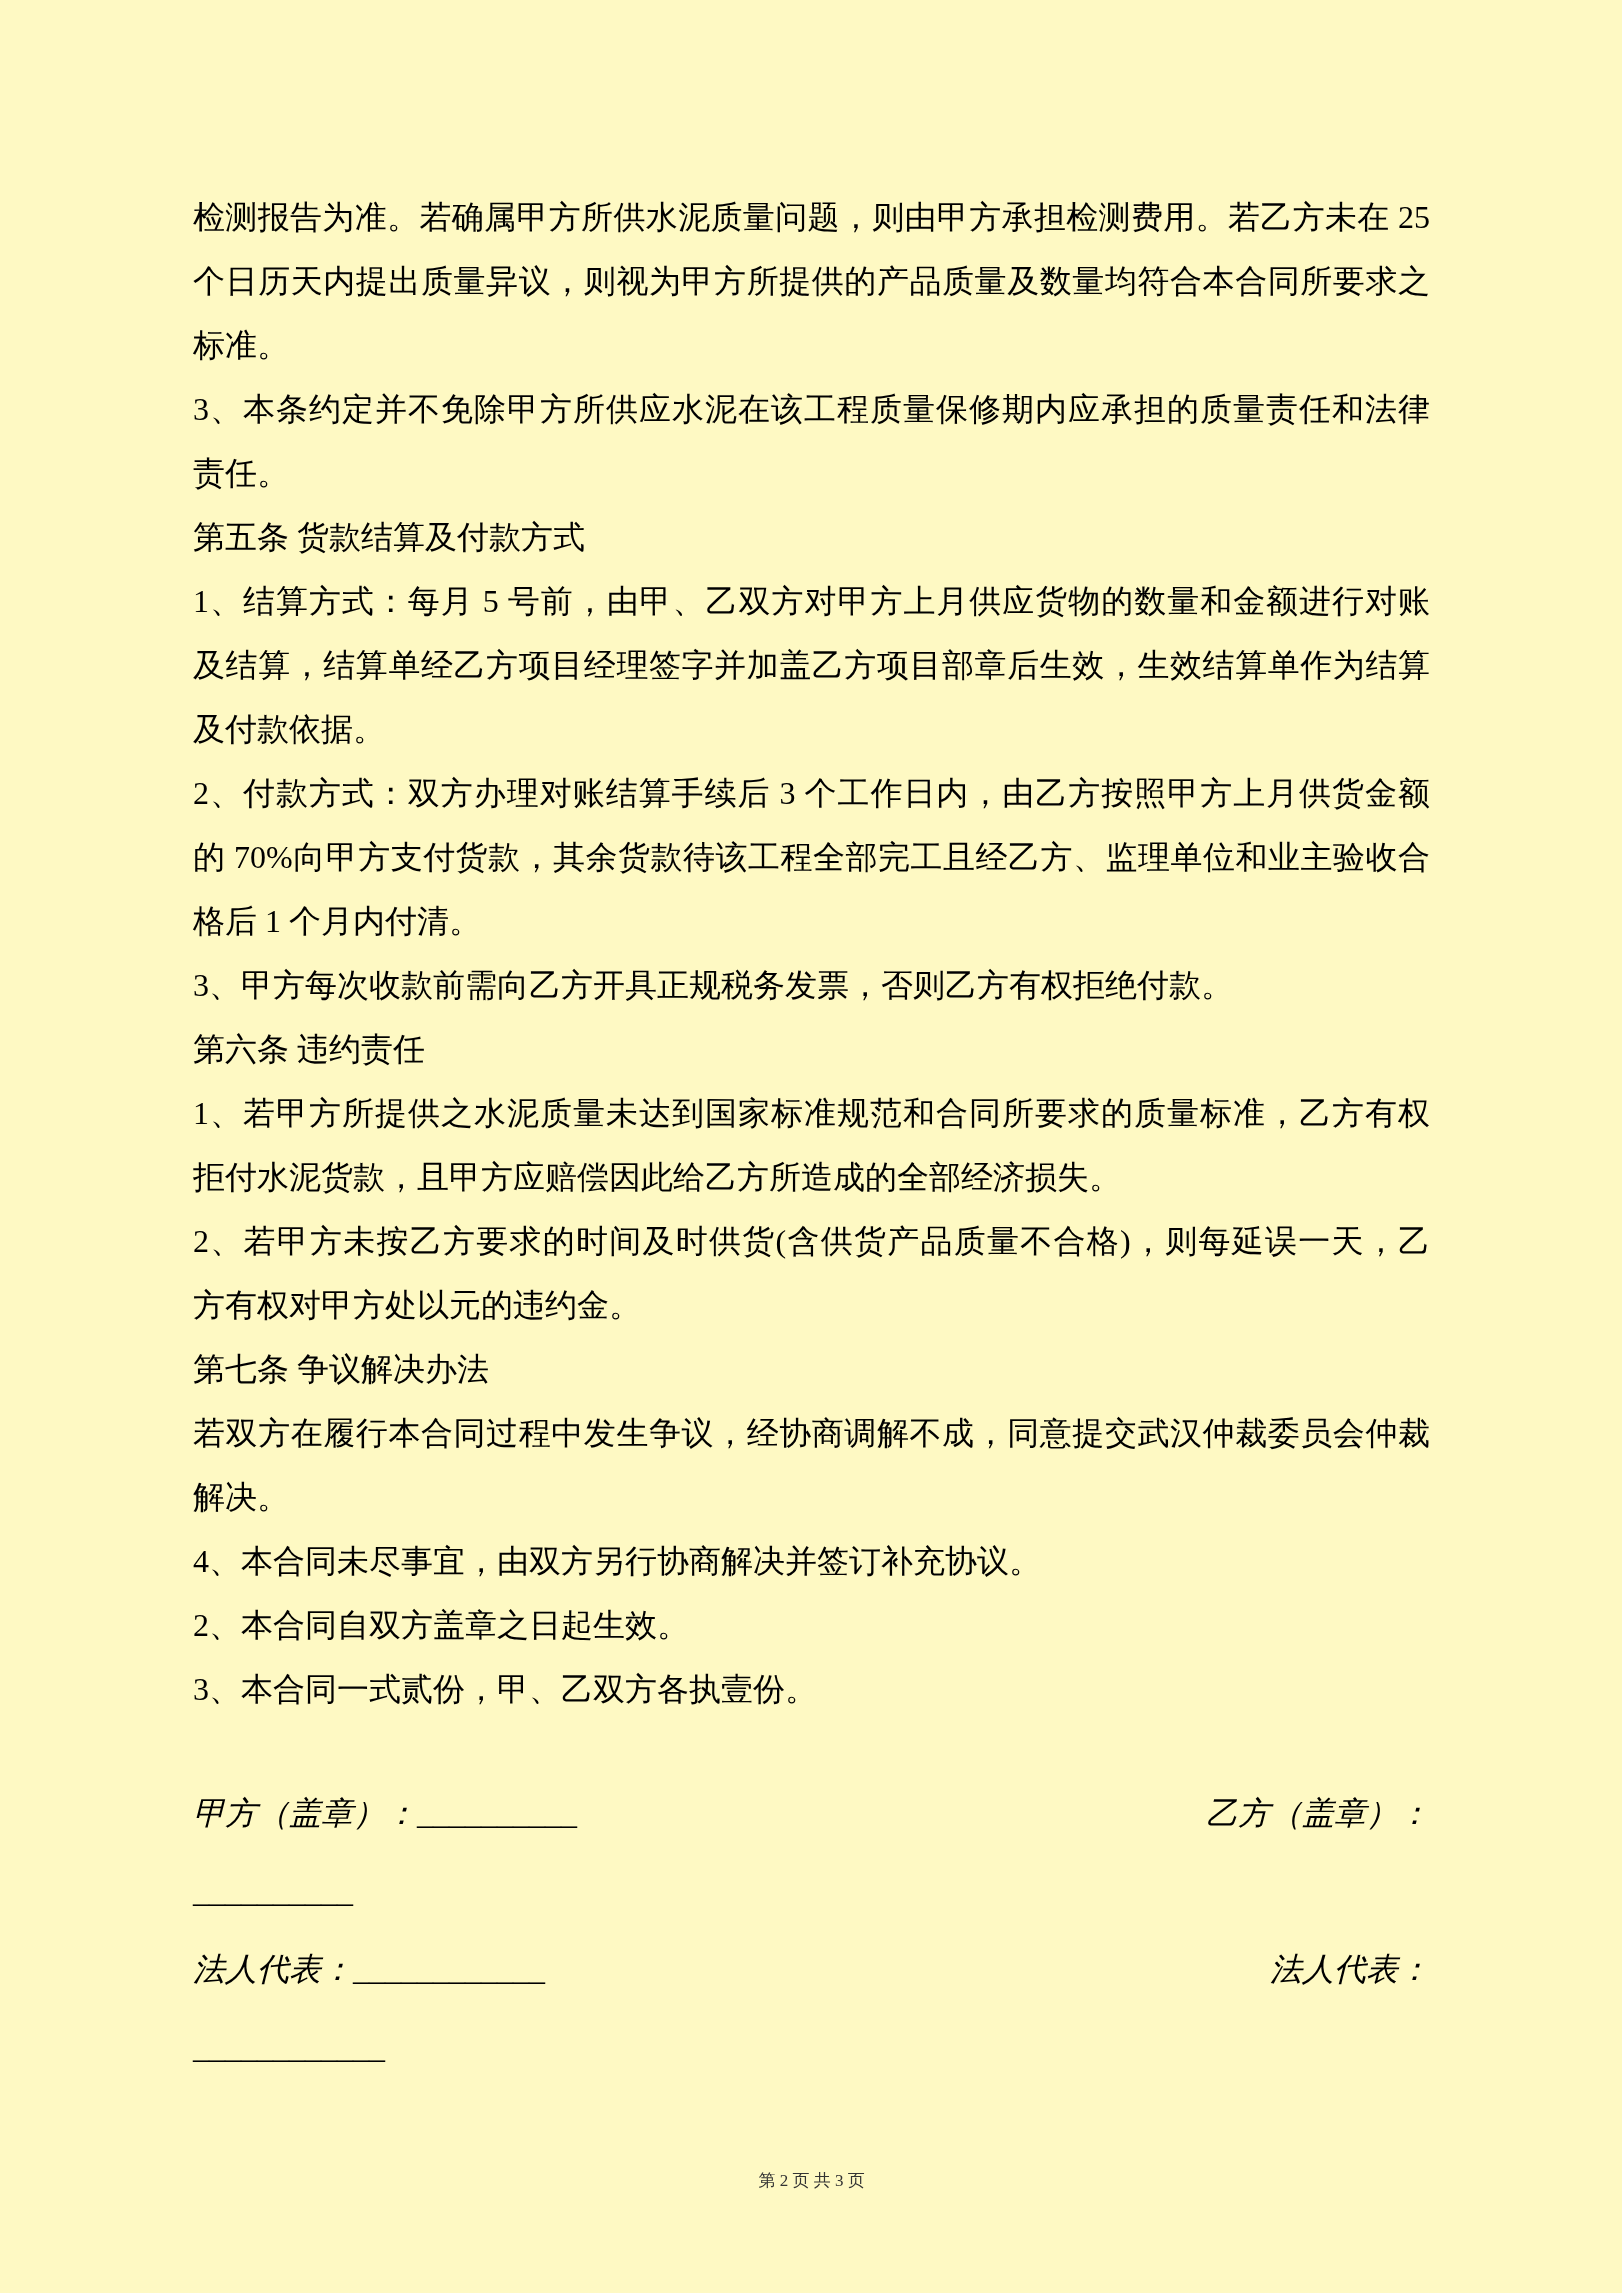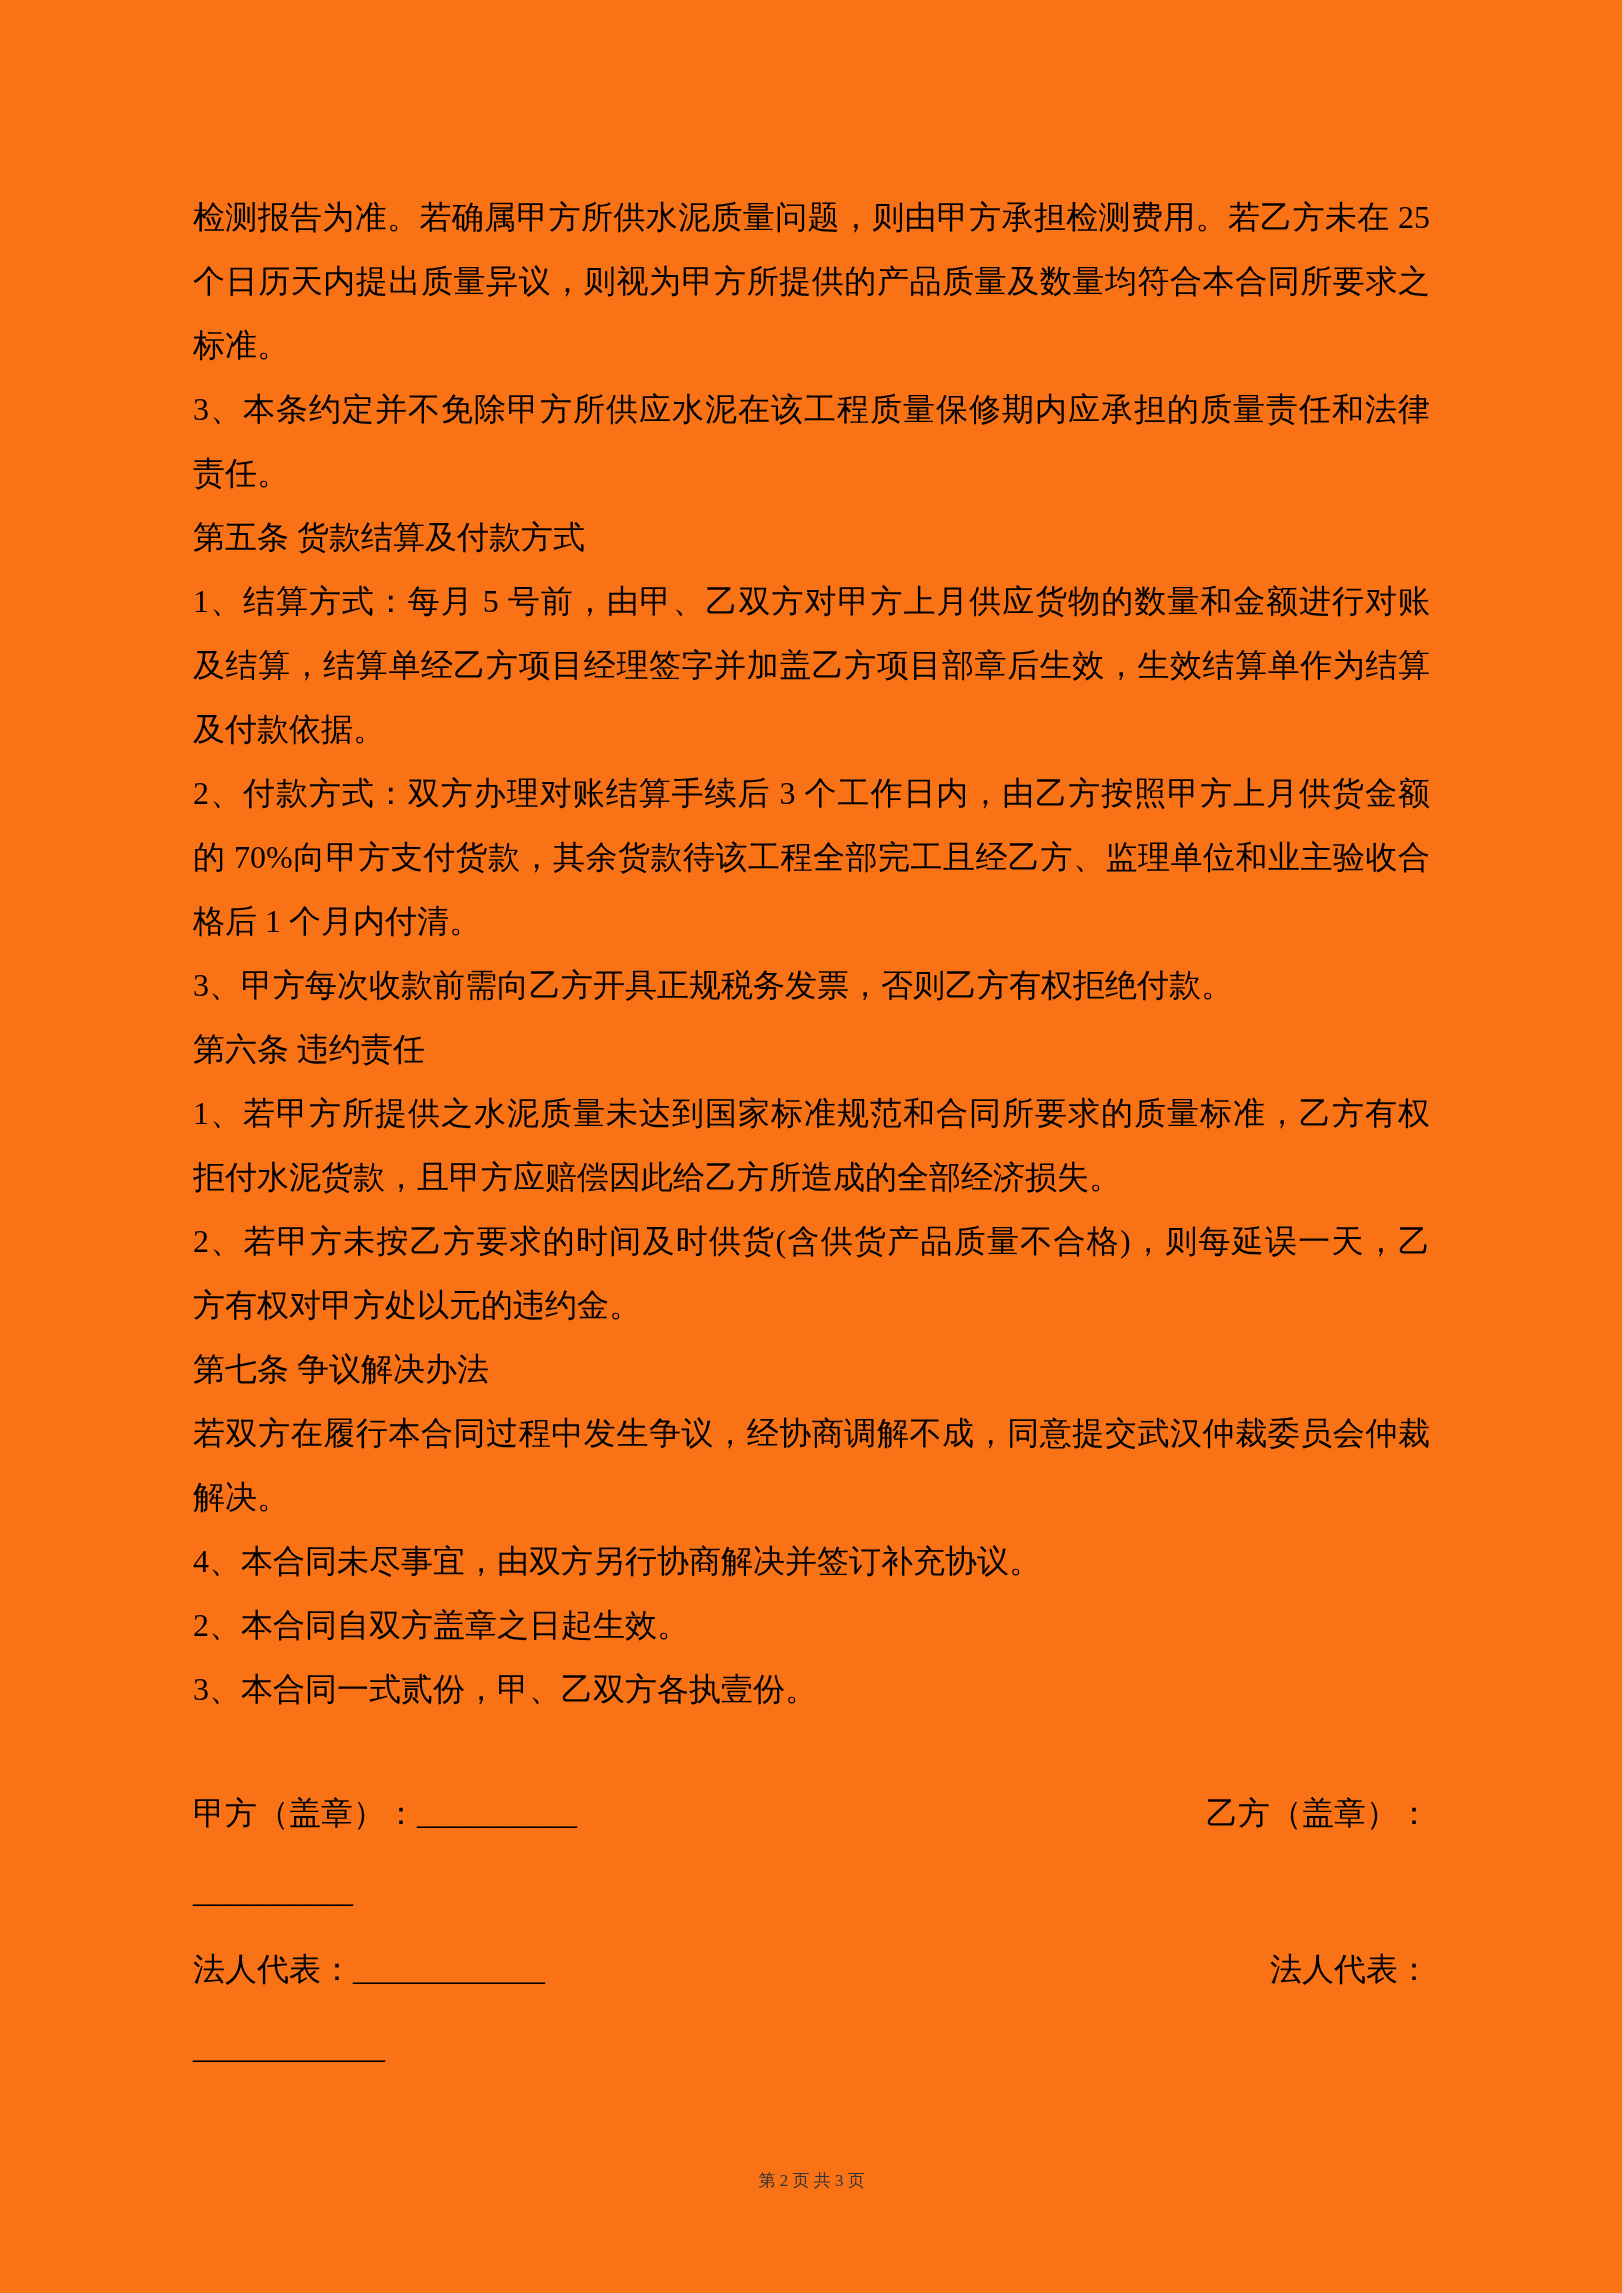--- a/index.html
+++ b/index.html
@@ -3,21 +3,21 @@
 <meta charset="utf-8">
 <style>
   * { margin: 0; padding: 0; box-sizing: border-box; }
   html, body { background: #ffffff; }
   body { width: 1623px; }
 
   .page {
     position: relative;
     width: 1623px;
     height: 2294px;
-    background: #f97316;
+    background: #fef9c3;
     color: #000000;
     font-family: "Liberation Serif", "DejaVu Serif", serif;
     overflow: hidden;
   }
 
   .content {
     position: absolute;
     left: 193px;
     right: 193px;
     top: 185px;
@@ -39,20 +39,21 @@
   .sig-block {
     margin-top: 53px;
   }
 
   .sig-row {
     display: flex;
     justify-content: space-between;
     align-items: flex-start;
     font-size: 32px;
     line-height: 78px;
+    font-style: italic;
   }
 
   .sig-left { text-align: left; }
   .sig-right { text-align: right; }
 
   .blank {
     letter-spacing: 0;
     white-space: pre;
   }
 

